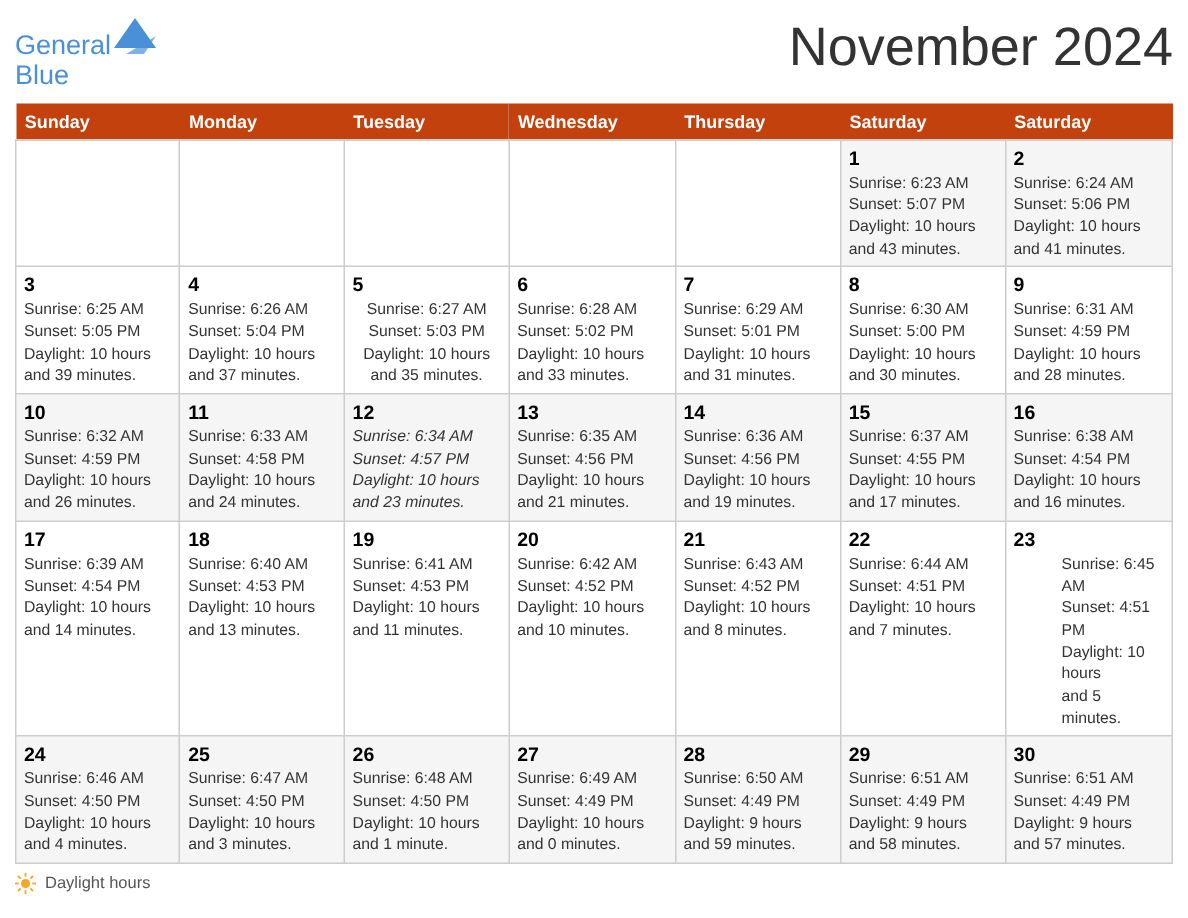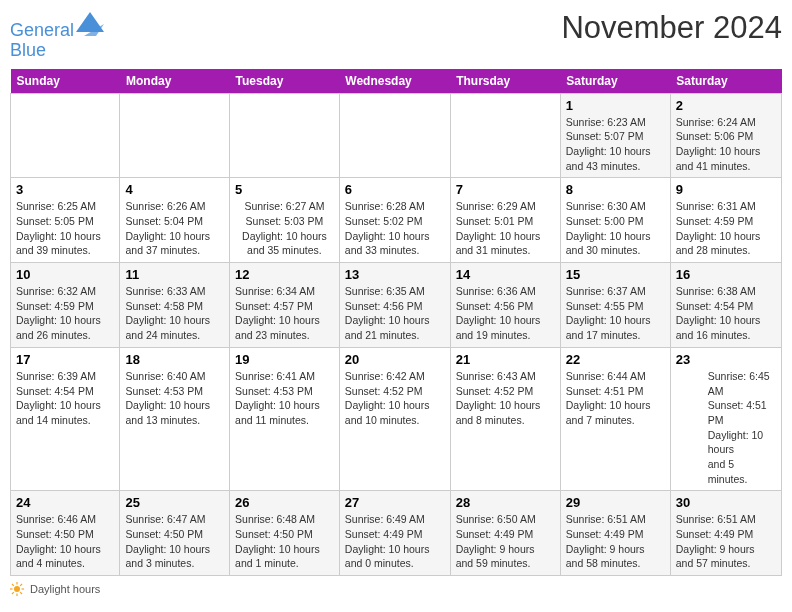--- a/index.html
+++ b/index.html
@@ -33,35 +33,35 @@
     .logo-icon {
       width: 28px;
       height: 24px;
       margin-left: 2px;
       margin-top: -2px;
     }
     .title-area {
       text-align: right;
     }
     .month-title {
-      font-size: 31px;
+      font-size: 36px;
       font-weight: normal;
       color: #333;
     }
     .subtitle {
       font-size: 15px;
       color: #555;
     }
     .calendar {
       width: 100%;
       border-collapse: collapse;
       font-size: 10.5px;
     }
     .calendar th {
-      background: #a21caf;
+      background: #c2410c;
       color: #fff;
       text-align: left;
       padding: 5px 6px;
       font-weight: bold;
       font-size: 12px;
     }
     .calendar td {
       border: 1px solid #ccc;
       vertical-align: top;
       padding: 4px 5px;
@@ -217,21 +217,21 @@
         </td>
         <td>
           <span class="day-num">11</span>
           <div class="day-info" style="white-space: pre-line;">Sunrise: 6:33 AM
 Sunset: 4:58 PM
 Daylight: 10 hours
 and 24 minutes.</div>
         </td>
         <td>
           <span class="day-num">12</span>
-          <div class="day-info" style="white-space: pre-line;">Sunrise: 6:34 AM
+          <div class="day-info" style="white-space: pre-line; font-style: italic;">Sunrise: 6:34 AM
 Sunset: 4:57 PM
 Daylight: 10 hours
 and 23 minutes.</div>
         </td>
         <td>
           <span class="day-num">13</span>
           <div class="day-info" style="white-space: pre-line;">Sunrise: 6:35 AM
 Sunset: 4:56 PM
 Daylight: 10 hours
 and 21 minutes.</div>

